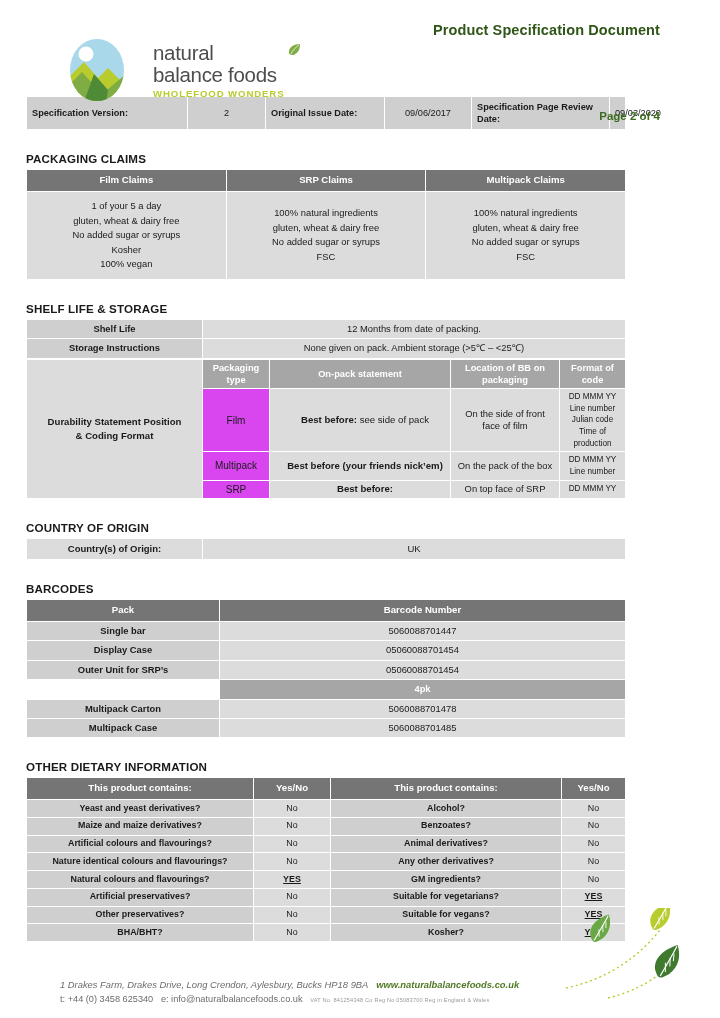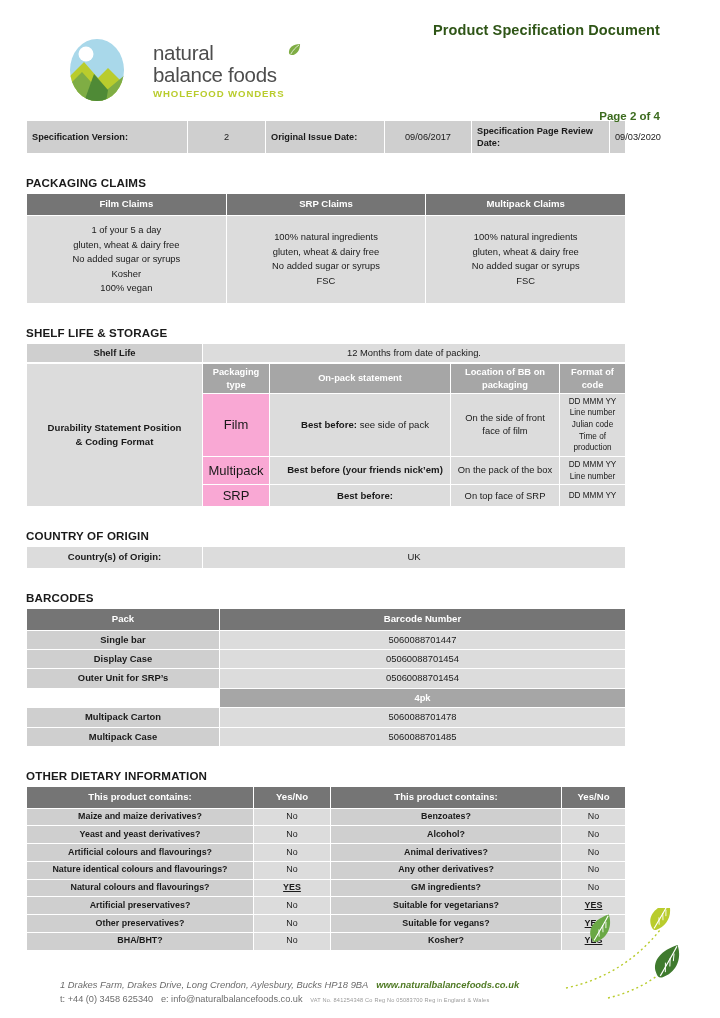--- a/index.html
+++ b/index.html
@@ -12,21 +12,21 @@
     height: 1018px;
     position: relative;
     font-family: "Liberation Sans", sans-serif;
     color: #1a1a1a;
     overflow: hidden;
   }
 
   
   .header {
     position: relative;
-    height: 120px;
+    height: 96px;
   }
   .doc-title {
     position: absolute;
     right: 60px;
     top: 22px;
     font-size: 14.5px;
     font-weight: bold;
     color: #2f5517;
     letter-spacing: .1px;
   }
@@ -106,21 +106,21 @@
   
   .spec-tbl td { background: #cfcfcf; font-size: 9.2px; padding: 4px 5px; }
   .spec-tbl .lft { text-align: left; font-weight: bold; }
   .spec-tbl .ctr { text-align: center; }
 
   .claims-tbl td.body { background: #dcdcdc; padding: 7px 4px; line-height: 1.55; font-size: 9.4px; }
 
   .shelf-tbl td { font-size: 9.4px; padding: 3px 4px; }
   .dur-lbl { background: #dcdcdc; font-weight: bold; font-size: 9.6px; line-height: 1.45; }
   .dur-tbl td.small { font-size: 8.2px; line-height: 1.42; }
-  .dur-tbl td.pk { background: #f9a8d4; font-size: 13px; }
+  .dur-tbl td.pk { background: #d946ef; font-size: 10px; }
   .dur-tbl td.st { background: #dcdcdc; font-size: 9.6px; }
   .dur-tbl td.loc { background: #dcdcdc; font-size: 9.4px; }
 
   .origin-tbl td { padding: 4px; font-size: 9.5px; }
   .bc-tbl td { padding: 3px 4px; font-size: 9.4px; }
   .diet-tbl td { padding: 2.5px 4px; font-size: 8.9px; }
 
   
   .footer {
     position: absolute;
@@ -216,20 +216,24 @@
   </div>
 
   <div class="sec">
     <h2 class="section">SHELF LIFE &amp; STORAGE</h2>
     <table class="shelf-tbl">
       <tbody>
           <tr>
         <td class="lbl" style="width:167px">Shelf Life</td>
         <td class="cell-lite" colspan="4">12 Months from date of packing.</td>
       </tr>
+      <tr>
+        <td class="lbl">Storage Instructions</td>
+        <td class="cell-lite" colspan="4">None given on pack.        Ambient storage (&gt;5℃ – &lt;25℃)</td>
+      </tr>
     </tbody>
       </table>
 
     <table class="dur-tbl">
       <tbody>
           <tr>
         <td class="dur-lbl" rowspan="4" style="width:167px">Durability Statement Position<br>&amp; Coding Format</td>
         <th class="hdr-mid" style="width:58px">Packaging type</th>
         <th class="hdr-mid" style="width:172px">On-pack statement</th>
         <th class="hdr-mid" style="width:100px">Location of BB on packaging</th>
@@ -311,29 +315,29 @@
       <tbody>
           <tr>
         <th class="hdr-dark" style="width:218px">This product contains:</th>
         <th class="hdr-dark" style="width:68px">Yes/No</th>
         <th class="hdr-dark" style="width:222px">This product contains:</th>
         <th class="hdr-dark">Yes/No</th>
       </tr>
       </tbody>
         <tbody id="diet-body">
           <tr>
+            <td class="lbl">Yeast and yeast derivatives?</td>
+            <td class="cell-lite">No</td>
+            <td class="lbl">Alcohol?</td>
+            <td class="cell-lite">No</td>
+          </tr>
+          <tr>
             <td class="lbl">Maize and maize derivatives?</td>
             <td class="cell-lite">No</td>
             <td class="lbl">Benzoates?</td>
-            <td class="cell-lite">No</td>
-          </tr>
-          <tr>
-            <td class="lbl">Yeast and yeast derivatives?</td>
-            <td class="cell-lite">No</td>
-            <td class="lbl">Alcohol?</td>
             <td class="cell-lite">No</td>
           </tr>
           <tr>
             <td class="lbl">Artificial colours and flavourings?</td>
             <td class="cell-lite">No</td>
             <td class="lbl">Animal derivatives?</td>
             <td class="cell-lite">No</td>
           </tr>
           <tr>
             <td class="lbl">Nature identical colours and flavourings?</td>

